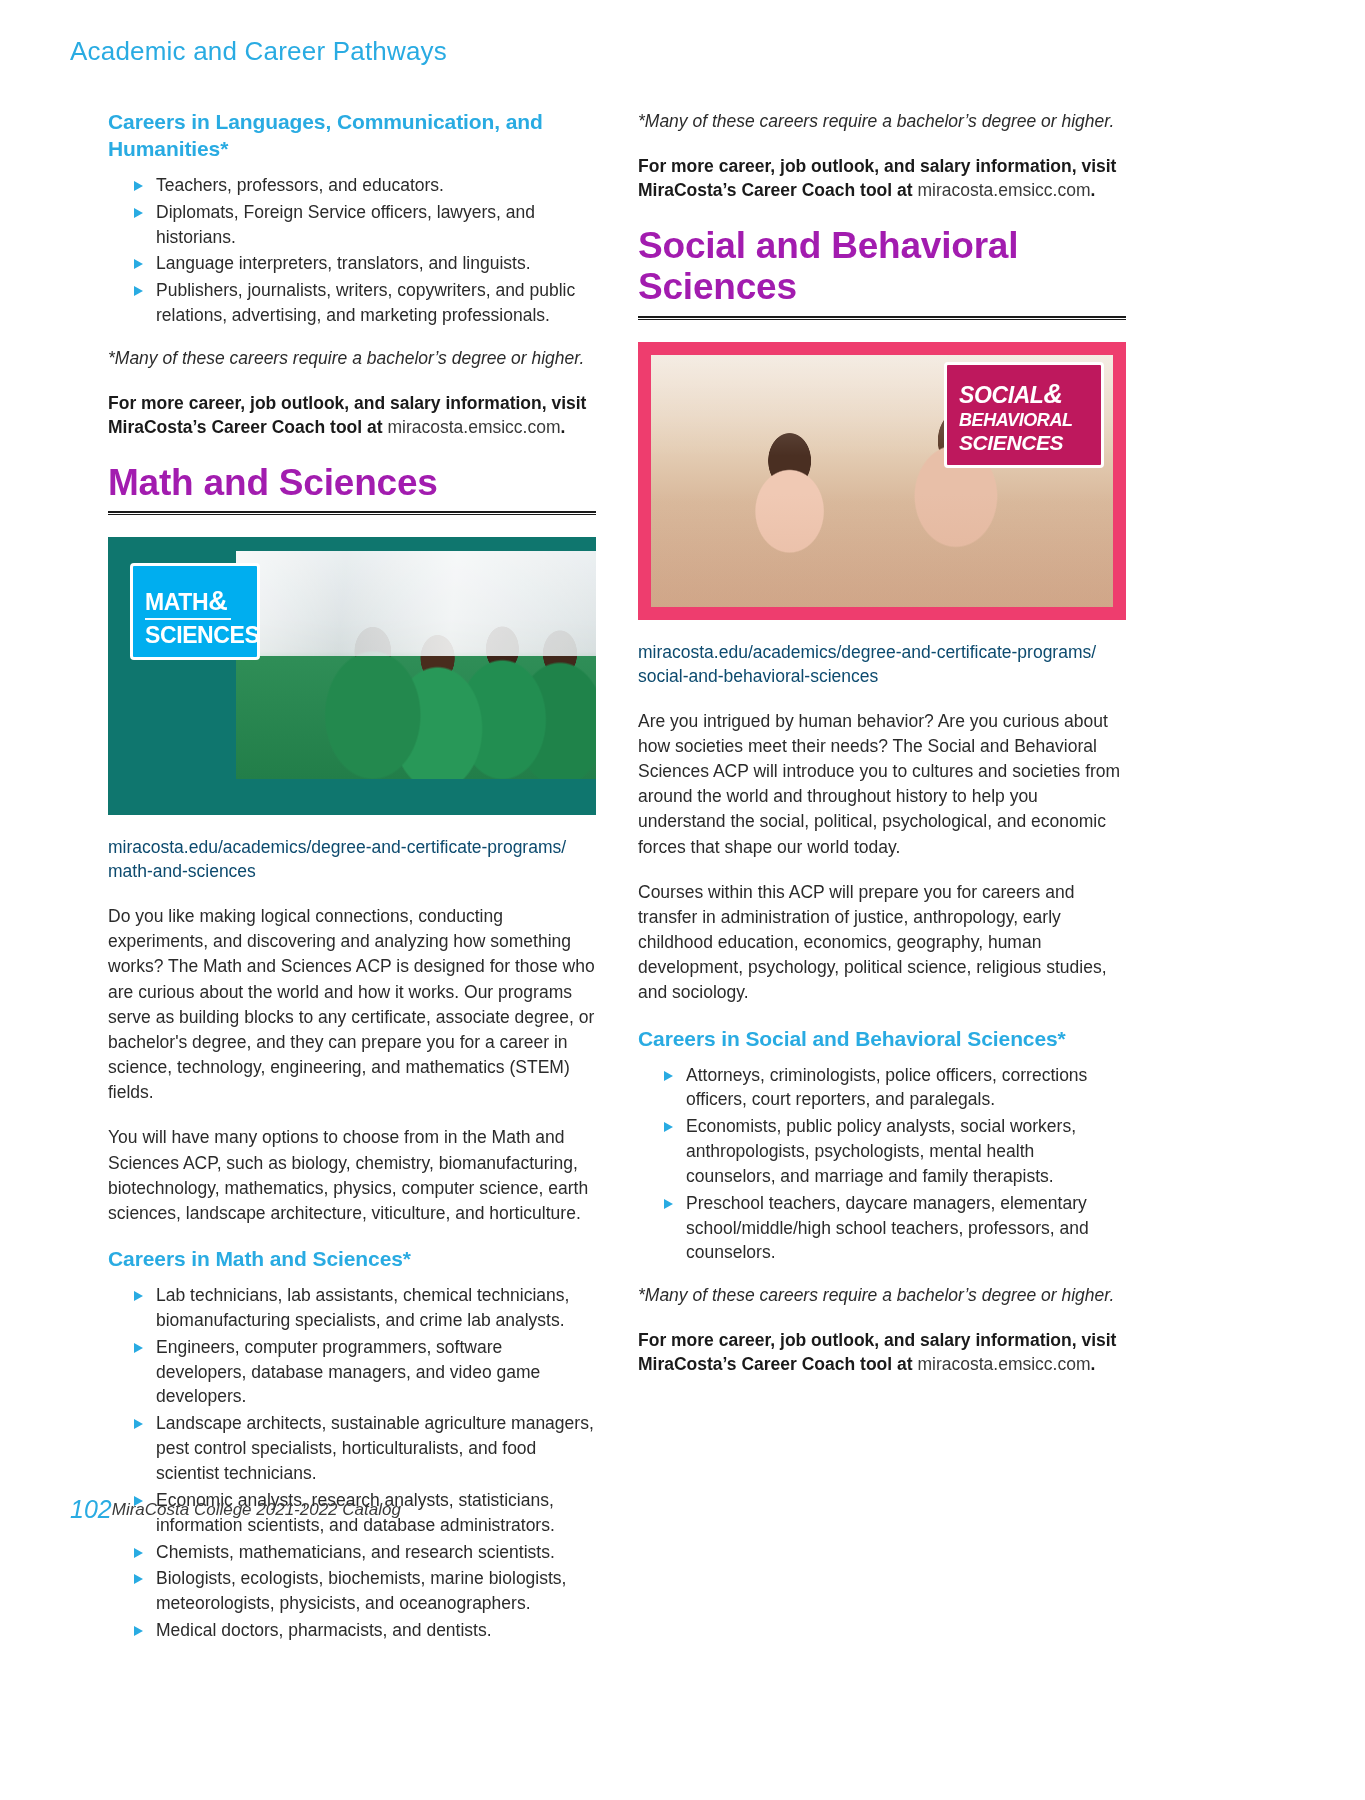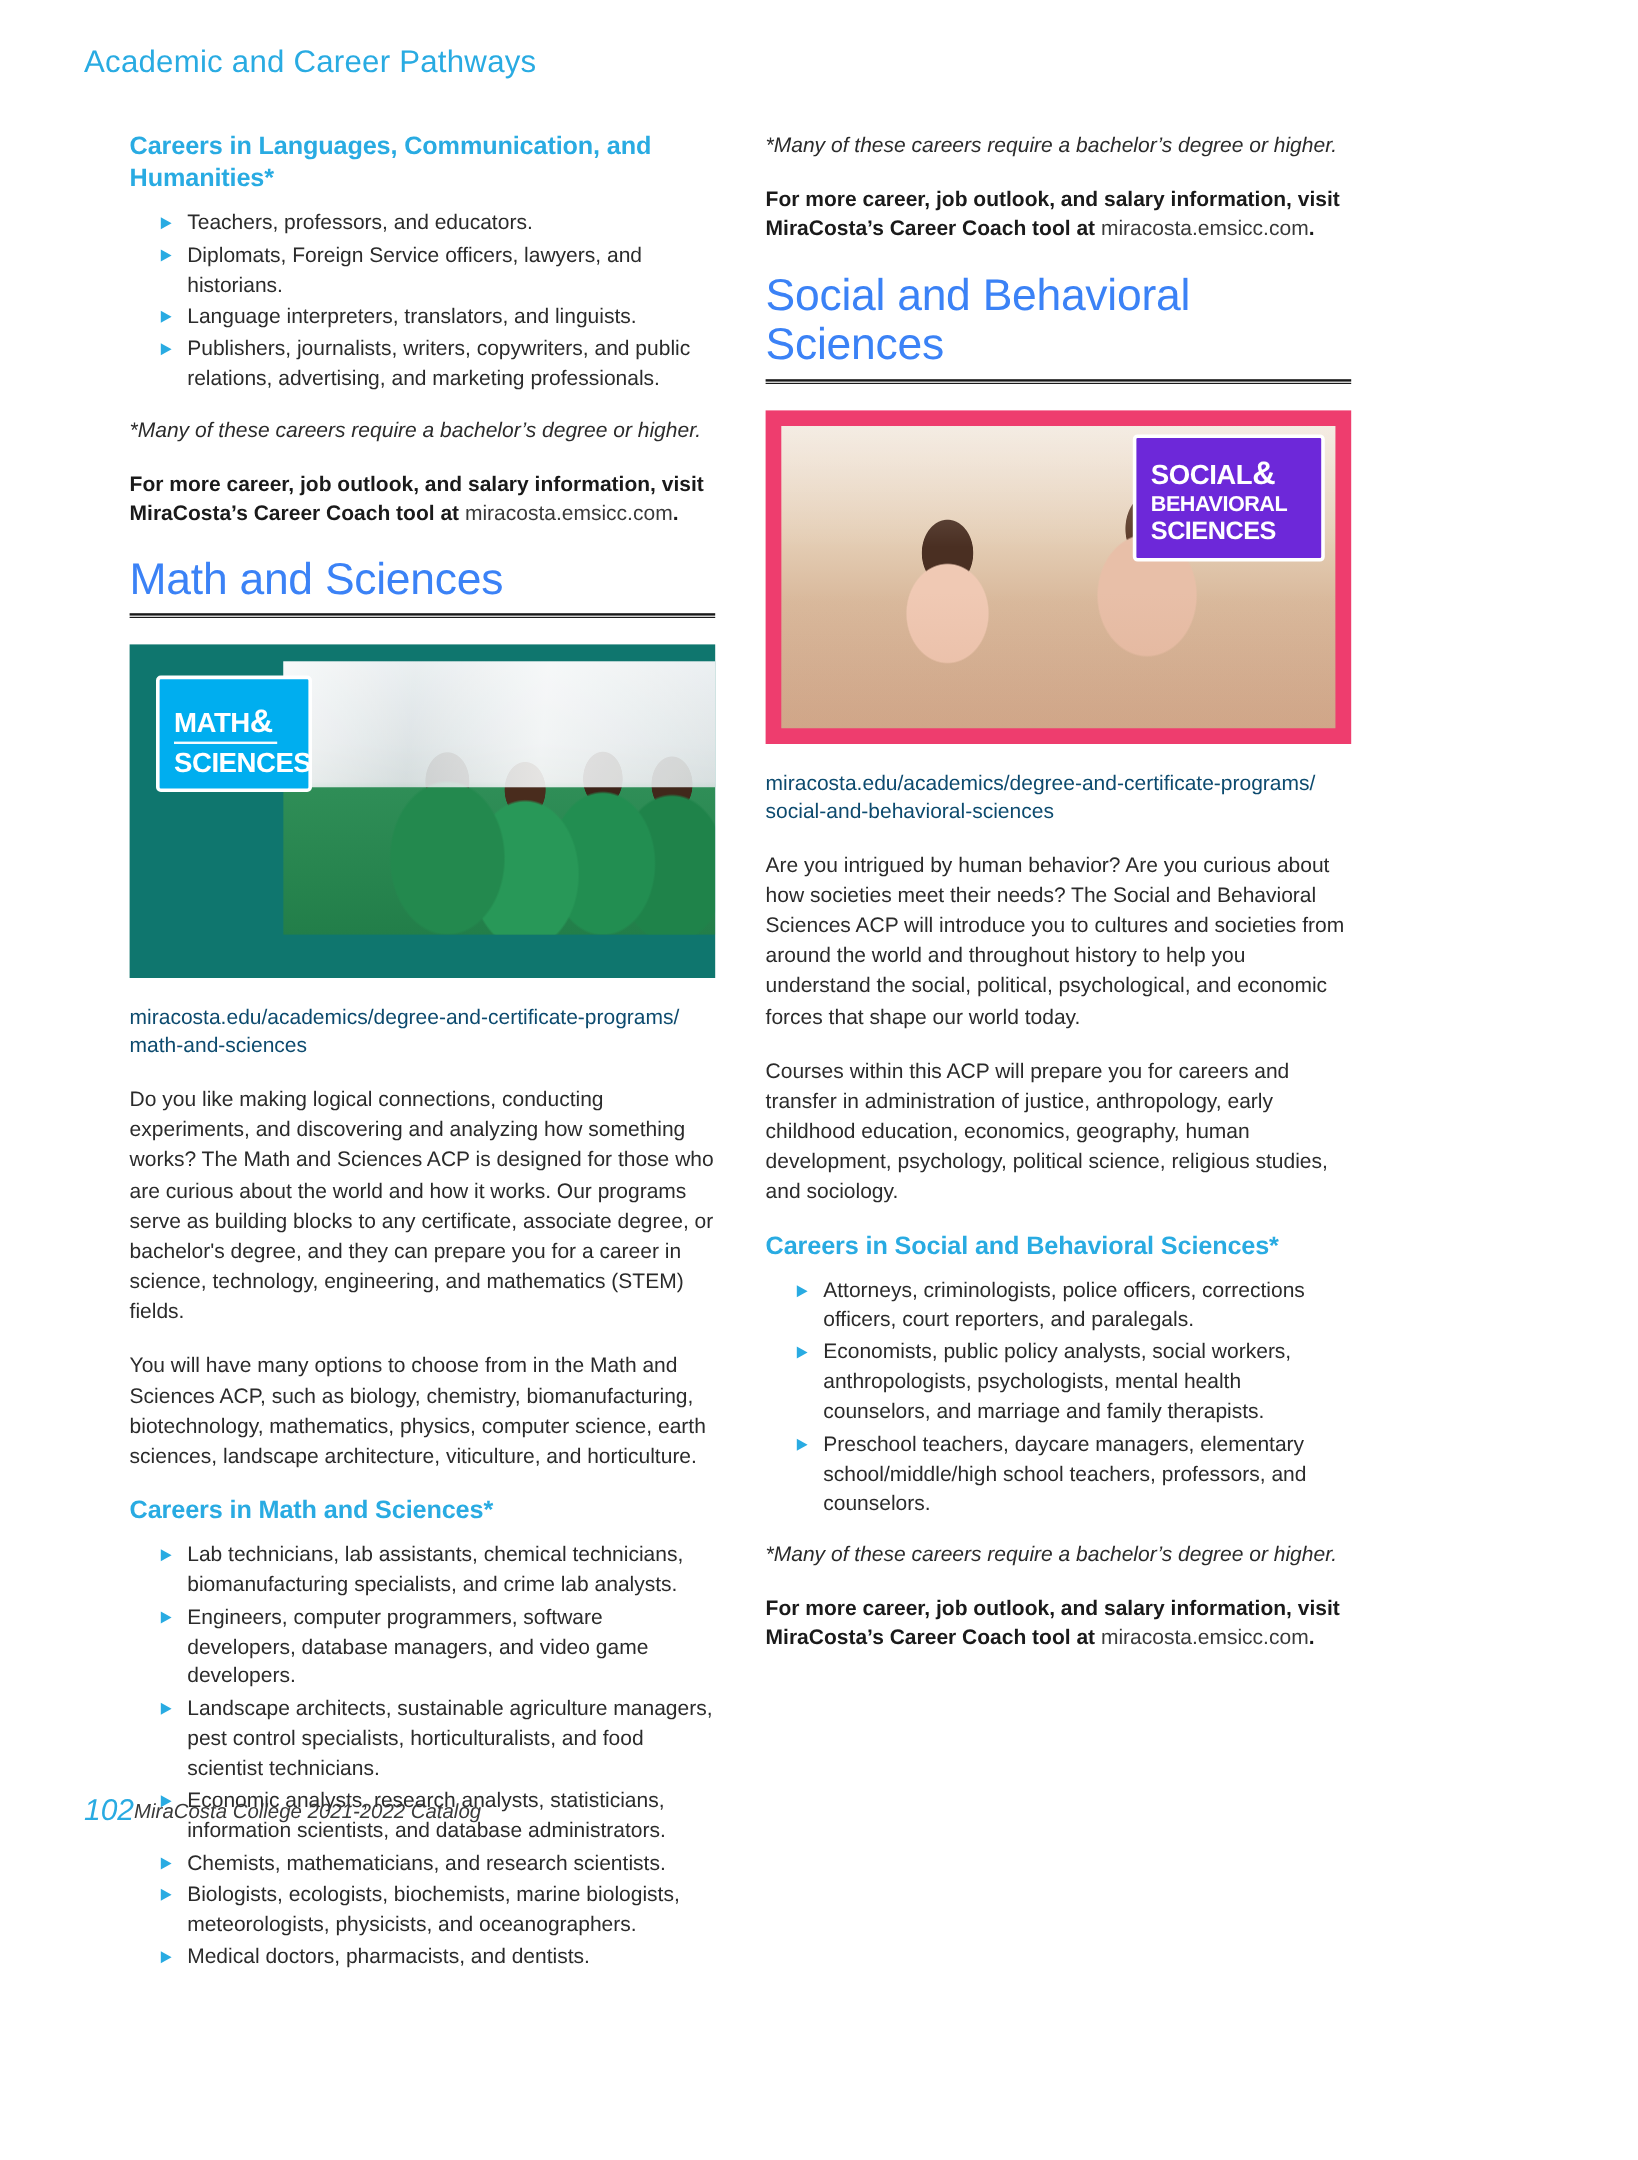--- a/index.html
+++ b/index.html
@@ -38,22 +38,22 @@
     gap: 42px;
     margin-top: 42px;
     align-items: flex-start;
     margin-left: 38px;
   }
   .col { width: 488px; flex: 0 0 488px; }
 
   
   h2.acp-title {
     font-size: 37px;
-    font-weight: 400;
-    color: #3b82f6;
+    font-weight: 700;
+    color: #a21caf;
     margin: 0;
     line-height: 1.12;
     letter-spacing: -0.2px;
   }
   .rule {
     border-top: 2px solid #1a1a1a;
     border-bottom: 1px solid #1a1a1a;
     height: 4px;
     margin: 8px 0 0 0;
   }
@@ -205,24 +205,25 @@
   .badge.math .l1 .amp { font-size: 27px; }
   .badge.math .bar {
     display:block; width: 86px; height: 2px; background: #fff;
     margin: 3px 0 4px 0; opacity: 0.95;
   }
   .badge.math .l2 { display:block; }
 
   .badge.social {
     right: 22px; top: 20px;
     width: 160px; height: 106px;
-    background: #6d28d9;
+    background: #be185d;
     padding: 16px 0 0 12px;
     font-size: 20px;
     letter-spacing: -0.4px;
+    font-style: italic;
   }
   .badge.social .l1 { display:block; font-size: 23px; }
   .badge.social .l1 .amp { font-size: 27px; }
   .badge.social .l2 { display:block; font-size: 18px; margin-top: 3px; }
   .badge.social .l3 { display:block; font-size: 21px; margin-top: 3px; }
 
   
   .footer {
     position: absolute;
     left: 70px;

